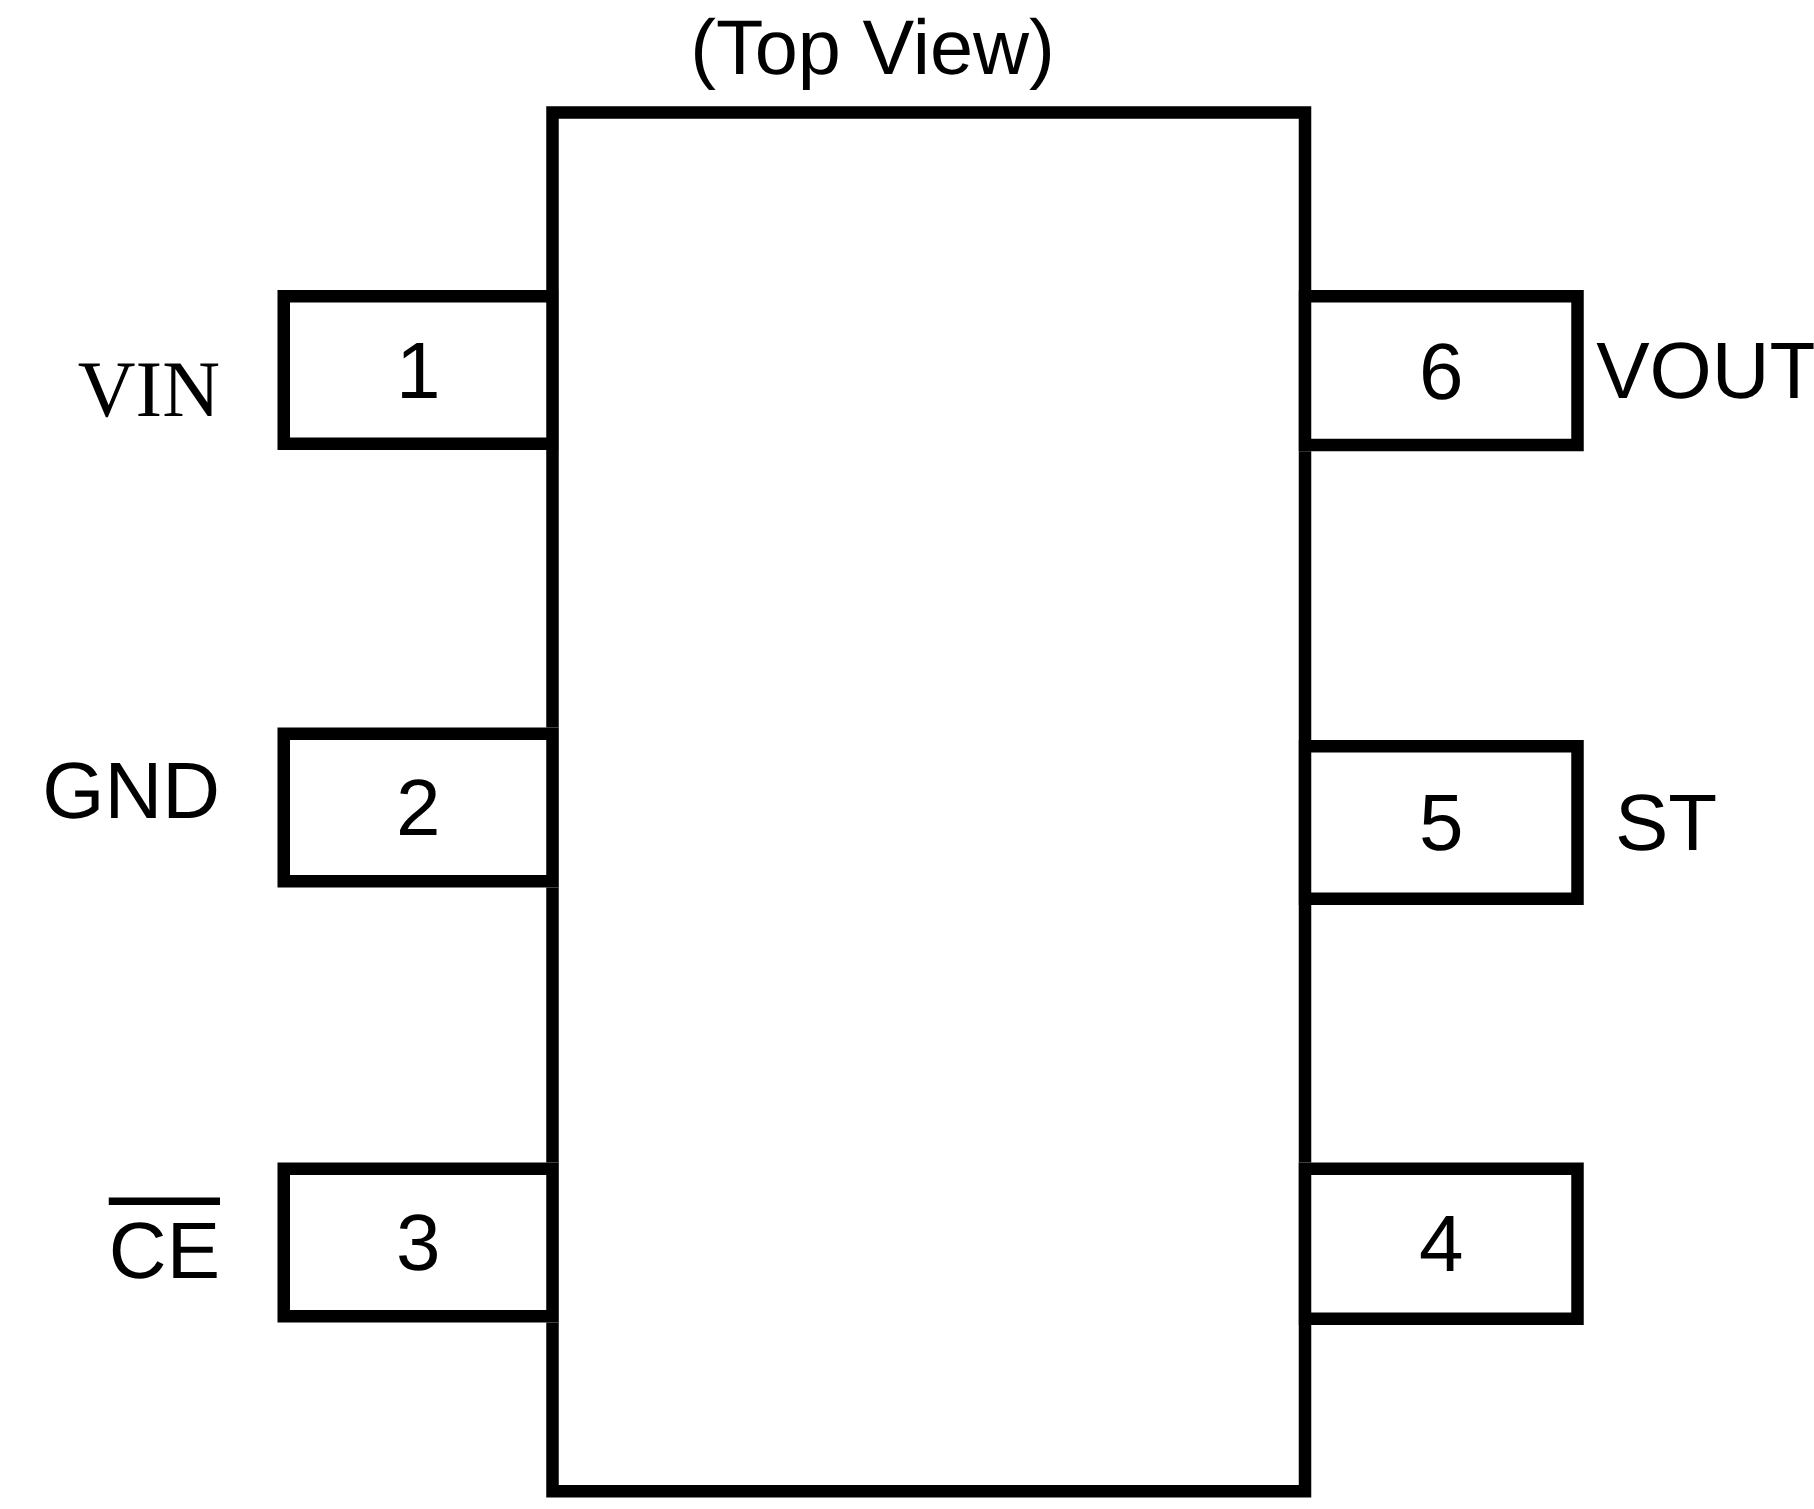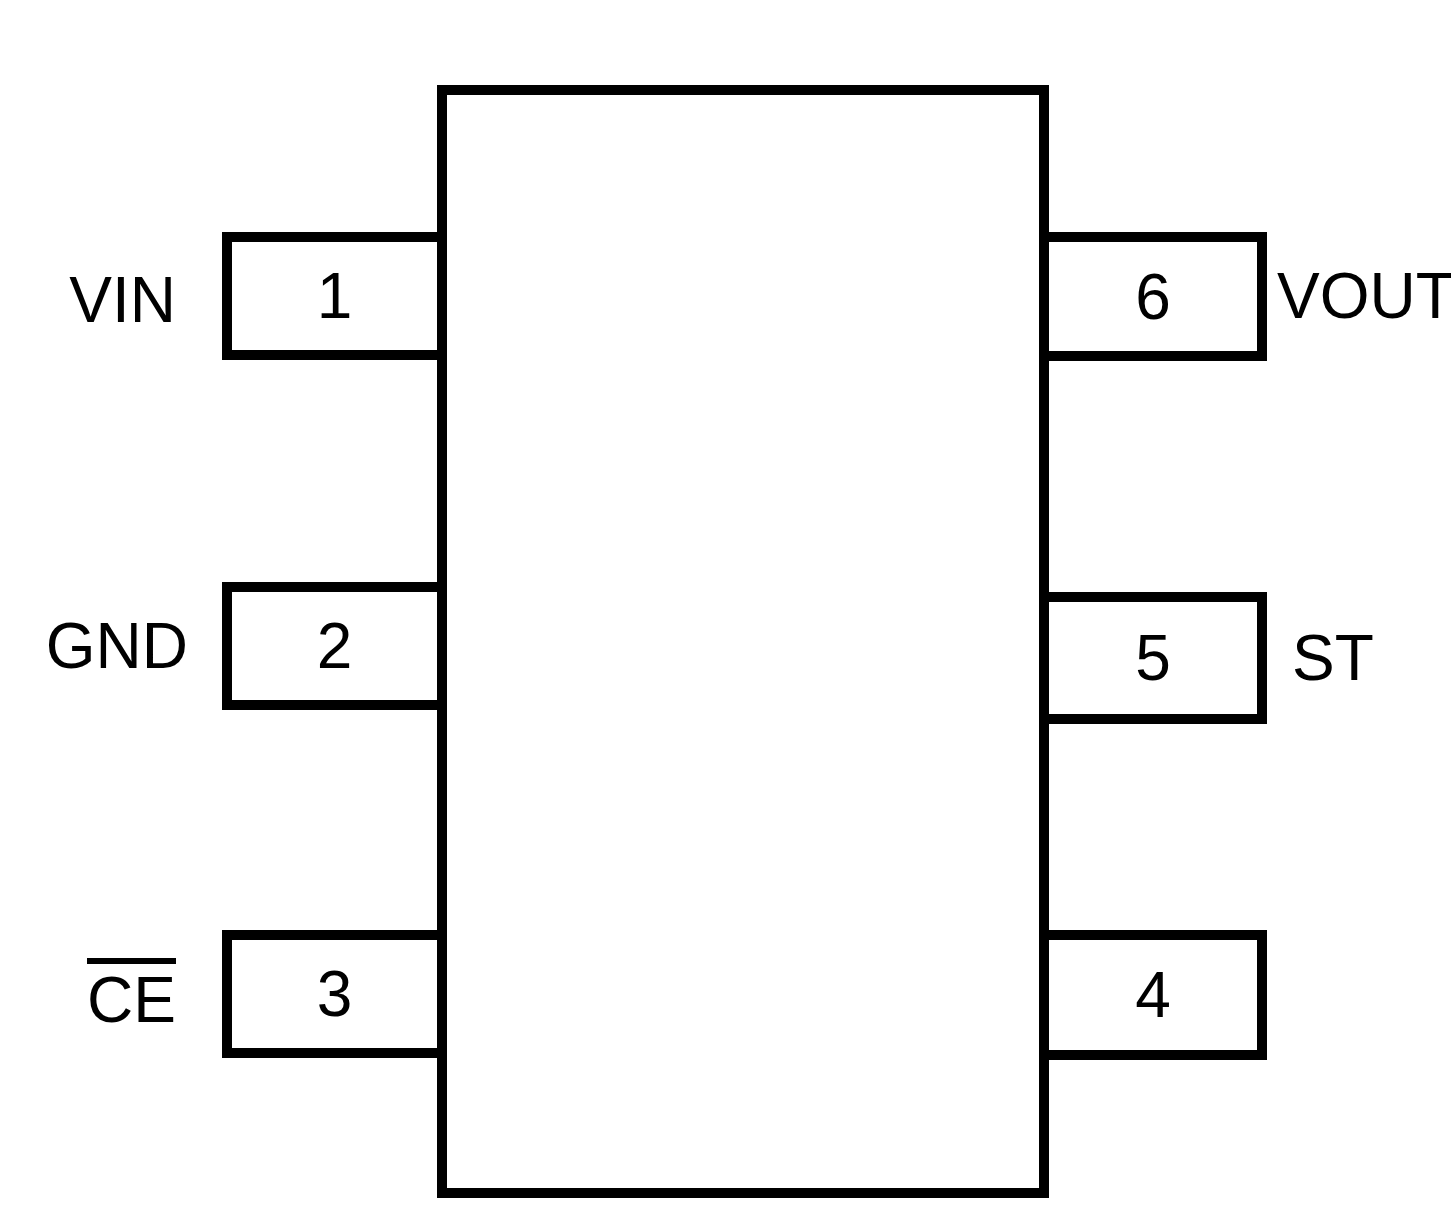--- a/index.html
+++ b/index.html
@@ -63,39 +63,40 @@
   .box-r3 { left: 1039px; top: 930px; width: 228px; height: 130px; }
 
   .pin-label {
     position: absolute;
     font-size: 64px;
     line-height: 72px;
     white-space: nowrap;
   }
   .lbl-l { left: 0px;    width: 176px; text-align: right; }
   .lbl-r { left: 1277px; width: 174px; text-align: left; }
-  .lbl-l1 { top: 264px; }
-  .lbl-l2 { top: 610px; padding-left: 12px; }
+  .lbl-l1 { top: 276px; font-family: Liberation Serif, serif; }
+  .lbl-l2 { top: 596px; }
   .lbl-l3 { top: 958px; }
   .lbl-r1 { top: 260px; text-align: right; }
   .lbl-r2 { top: 622px; left: 1292px; }
   .lbl-r3 { top: 959px; }
 
   .overline {
     display: inline-block;
     border-top: 6px solid var(--line);
     padding-top: 4px;
     line-height: 1.0;
   }
 </style>
 </head>
 <body>
 
 <div class="stage">
 
+  <div class="title">(Top View)</div>
 
   <div class="ic-body"></div>
 
   <div class="pin-label lbl-l lbl-l1">
     <span>VIN</span>
   </div>
   <div class="pin-box box-l1">
     <span class="pin-num">1</span>
   </div>
 

